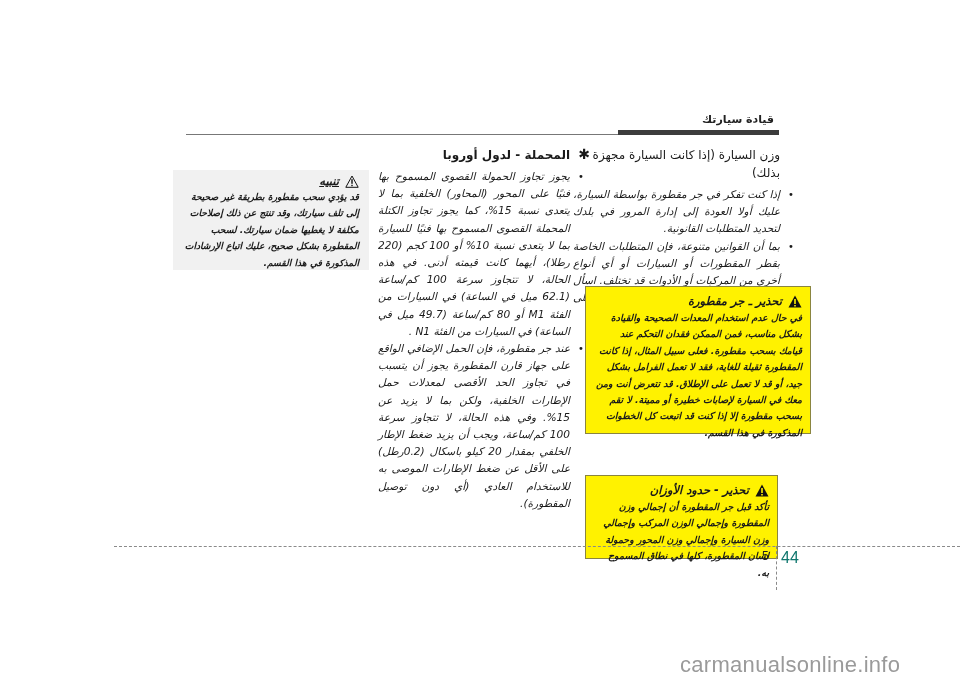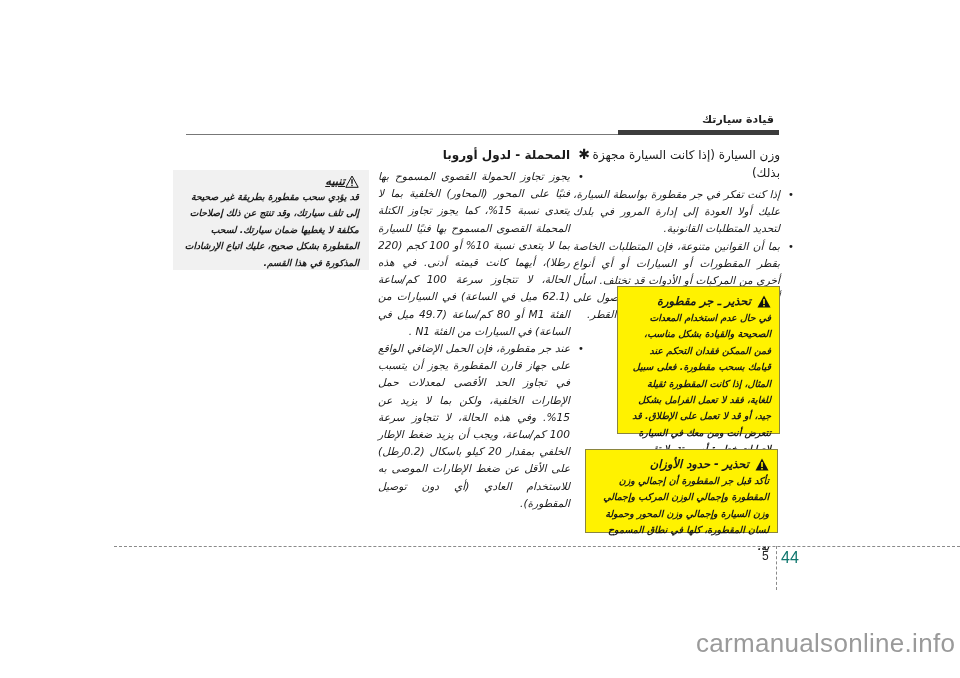--- a/index.html
+++ b/index.html
@@ -25,40 +25,40 @@
   .bullet-dot { position:absolute; right:-14px; top:0; font-size:10px; }
   .note-heading { font-weight:bold; font-size:12px; line-height:18px; margin-bottom:4px; position:relative; }
   .asterisk { position:absolute; right:-20px; top:-1px; font-size:14px; font-weight:bold; }
 
   
   .warn-box {
     background:#fff200; border:1px solid #8a8540; box-sizing:border-box;
     padding:6px 8px 6px 8px; font-weight:bold; font-size:9.4px; line-height:16.4px;
     font-style:italic;
   }
-  .warn1 { left:585px; top:286px; width:163px; height:148px;margin-left:32px; }
-  .warn2 { left:585px; top:449px; width:193px; height:84px; }
+  .warn1 { left:585px; top:286px; width:226px; height:148px; }
+  .warn2 { left:585px; top:475px; width:193px; height:84px; }
   .warn-title { font-size:11.5px; line-height:16px; margin-bottom:1px; display:flex; flex-direction:row; align-items:center; gap:6px; }
   .warn-icon { width:14px; height:13px; display:inline-block; }
 
   
   .caution-box {
     left:173px; top:170px; width:196px; height:100px; background:#f1f1f1;
     box-sizing:border-box; padding:3px 10px 4px 10px;
     font-weight:bold; font-style:italic; font-size:9.2px; line-height:16.4px;
   }
-  .caution-title { font-size:11.5px; line-height:16px; display:flex; align-items:center; }
+  .caution-title { font-size:11.5px; line-height:16px; display:flex; align-items:center; gap:6px; }
   .caution-title span.t { text-decoration:underline; }
 
   
   .footer-rule { left:114px; top:546px; width:846px; height:0; border-top:1px dashed #8a8a8a; }
   .page-divider { left:776px; top:546px; width:0; height:44px; border-left:1px dashed #8a8a8a; }
   .page-chapter { left:762px; top:549px; font-size:12px; color:#222; font-family:"Liberation Sans", sans-serif; }
   .page-num { left:781px; top:549px; font-size:16px; color:#0f766e; font-family:"Liberation Sans", sans-serif; }
-  .watermark { left:680px; top:628px; font-size:26px; color:#9a9a9a; font-family:"Liberation Sans", sans-serif; letter-spacing:0.3px;margin-left:16px; }
+  .watermark { left:680px; top:652px; font-size:22px; color:#9a9a9a; font-family:"Liberation Sans", sans-serif; letter-spacing:0.3px; }
 </style>
 </head>
 <body>
 
 <div class="abs rtl chapter-title">قيادة سيارتك</div>
 <div class="abs header-rule-thin"></div>
 <div class="abs header-rule-thick"></div>
 
 <div class="abs col col1 rtl">
   <div class="section-heading">وزن السيارة (إذا كانت السيارة مجهزة بذلك)</div>

